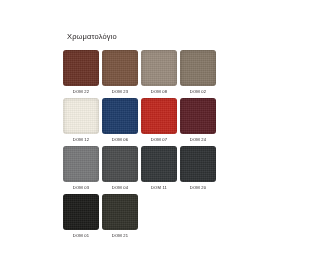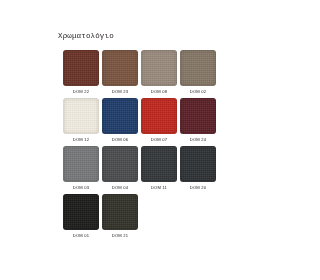--- a/index.html
+++ b/index.html
@@ -15,27 +15,26 @@
   }
   .sheet {
     width: 280px;
     height: 280px;
     box-sizing: border-box;
     background: #ffffff;
     position: relative;
   }
   .title {
     position: absolute;
-    left: 58px;
+    left: 67px;
     top: 32px;
     font-size: 7.5px;
     color: #231f20;
     letter-spacing: 0.15px;
     white-space: nowrap;
-    font-family: Liberation Mono, monospace;
   }
   .grid {
     position: absolute;
     left: 63px;
     top: 50px;
     width: 156px;
   }
   .row {
     display: flex;
     gap: 3px;

